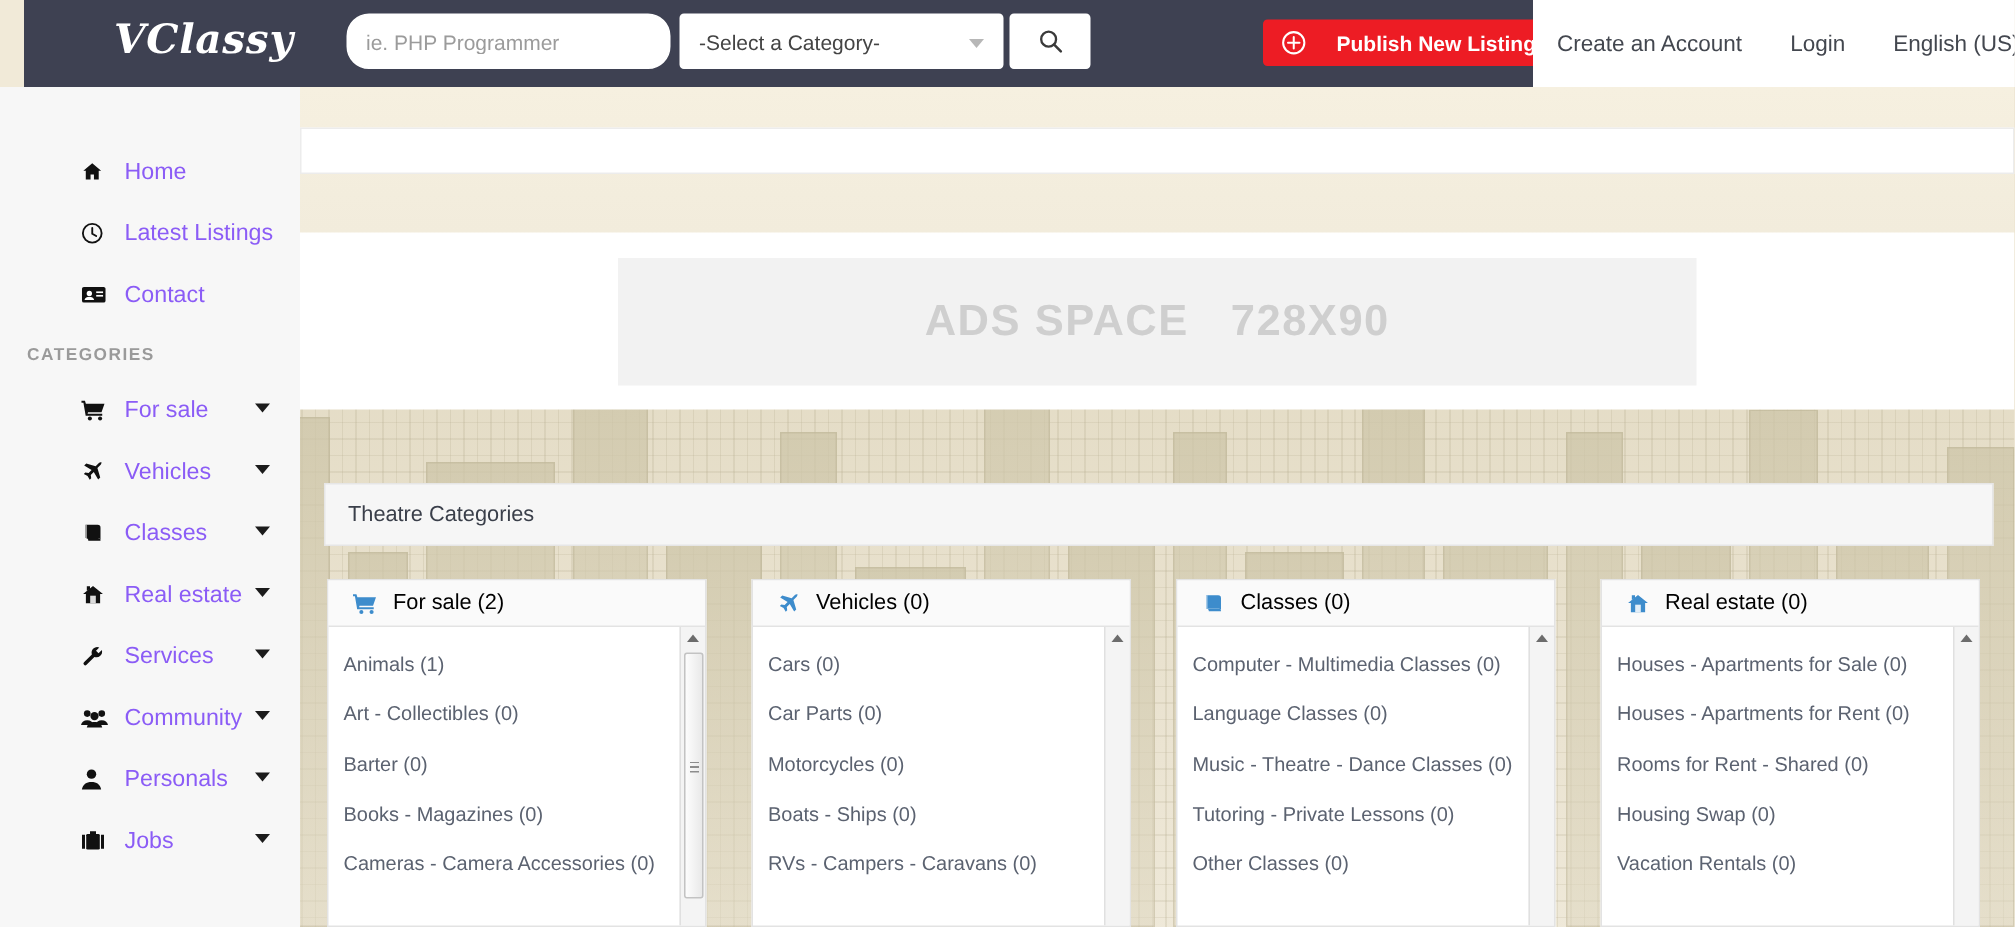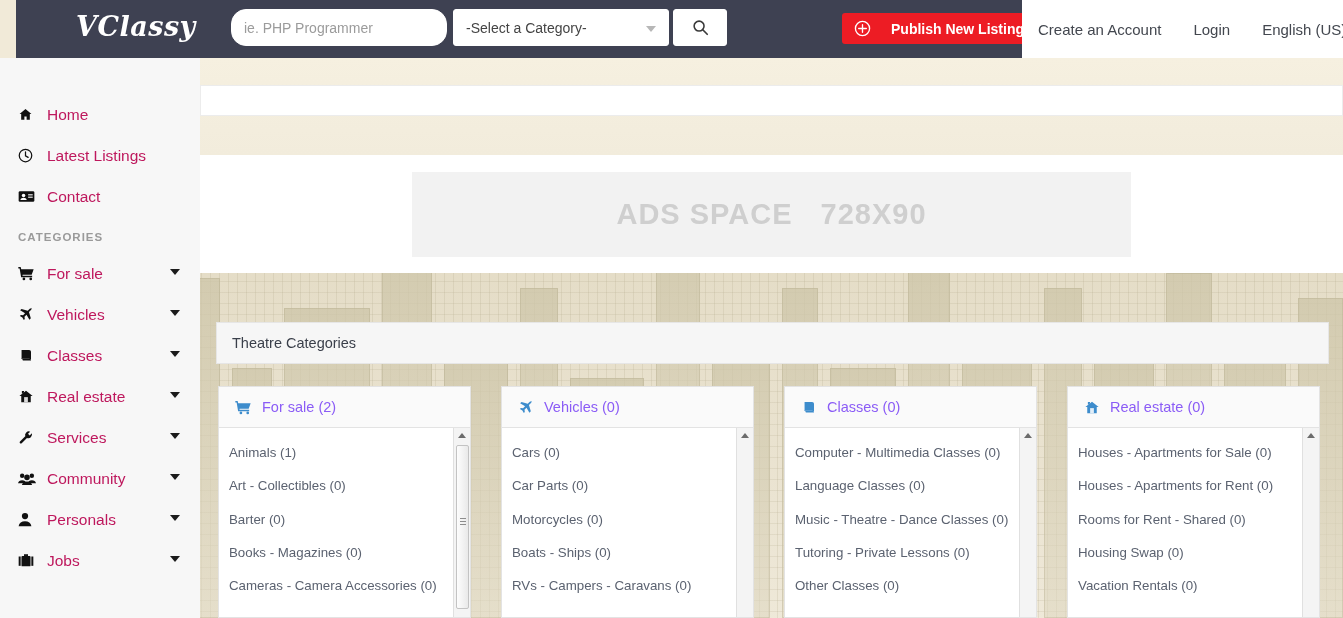--- a/index.html
+++ b/index.html
@@ -126,22 +126,23 @@
   #sidebar {
     position: absolute; left: 0; top: 58px;
     width: 200px; height: 560px;
     background: #f7f7f7;
     z-index: 30;
     padding-top: 36px;
   }
   .side-item {
     display: flex; align-items: center;
     height: 41px; padding-left: 18px; padding-right: 16px;
-    color: #be185d; font-size: 15.5px; cursor: pointer;
+    color: #8b5cf6; font-size: 15.5px; cursor: pointer;
     position: relative;
+    margin-left: 36px;
   }
   .side-item .ic {
     width: 22px; display: inline-flex; align-items: center;
     justify-content: flex-start; margin-right: 7px; flex: none;
   }
   .side-item .chev {
     position: absolute; right: 20px; top: 16px;
     width: 0; height: 0;
     border-left: 5px solid transparent;
     border-right: 5px solid transparent;
@@ -186,24 +187,24 @@
     position: absolute; left: 218px; top: 386px;
     width: 1125px; height: 232px;
     display: flex; gap: 30px; z-index: 10;
   }
   .cat-col {
     width: 253px; background: #fff;
     border: 1px solid #e3e3e3;
     display: flex; flex-direction: column;
   }
   .cat-col-head {
-    height: 41px; flex: none;
+    height: 31px; flex: none;
     background: #fafafa; border-bottom: 1px solid #e3e3e3;
     display: flex; align-items: center; padding-left: 16px;
-    gap: 10px; color: #8b5cf6; font-size: 14.5px; cursor: pointer;
+    gap: 10px; color: #000000; font-size: 14.5px; cursor: pointer;
   }
   .cat-col-body {
     flex: 1; position: relative; overflow: hidden;
     padding: 8px 0 0 0;
   }
   .cat-link {
     display: block; color: #5b6270; font-size: 13.3px;
     padding: 10px 22px 10px 10px; text-decoration: none;
     line-height: 1; white-space: nowrap;
   }

